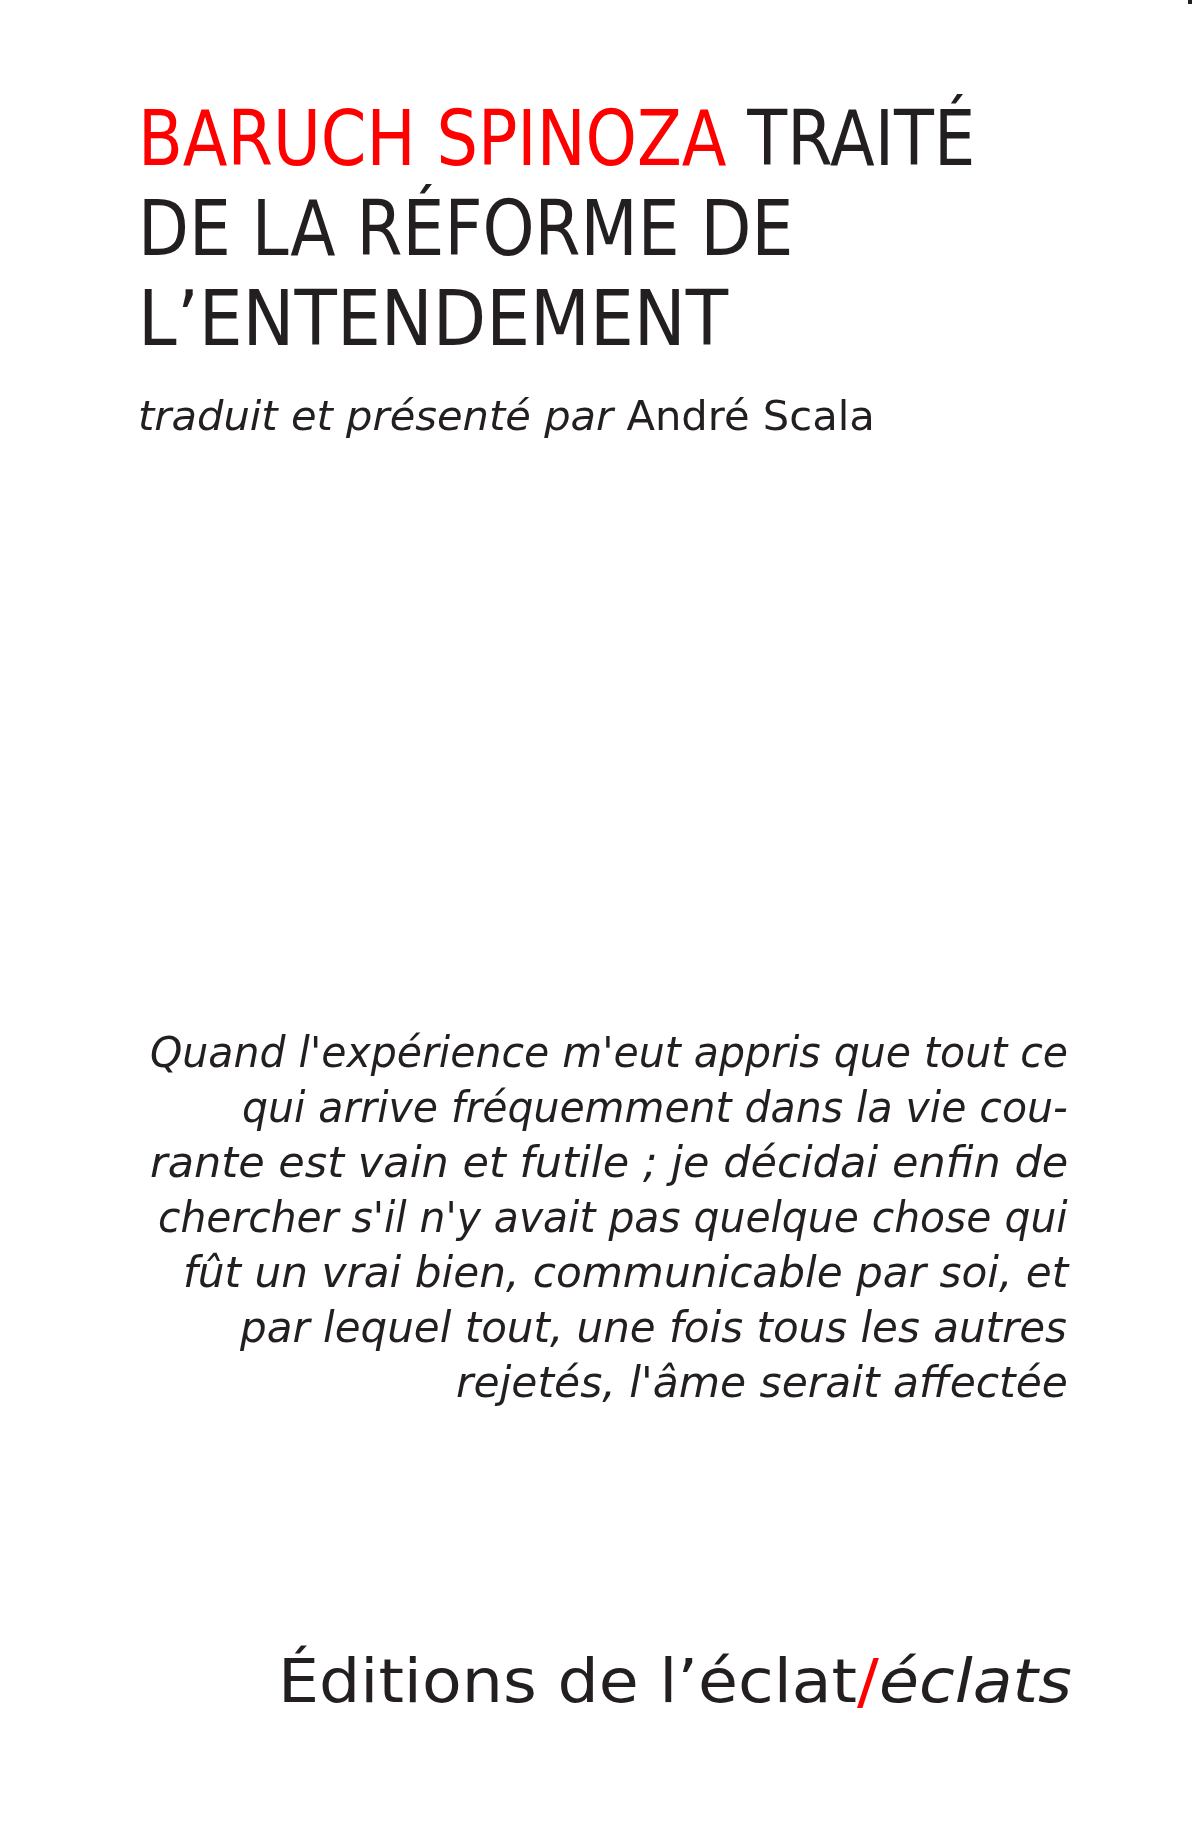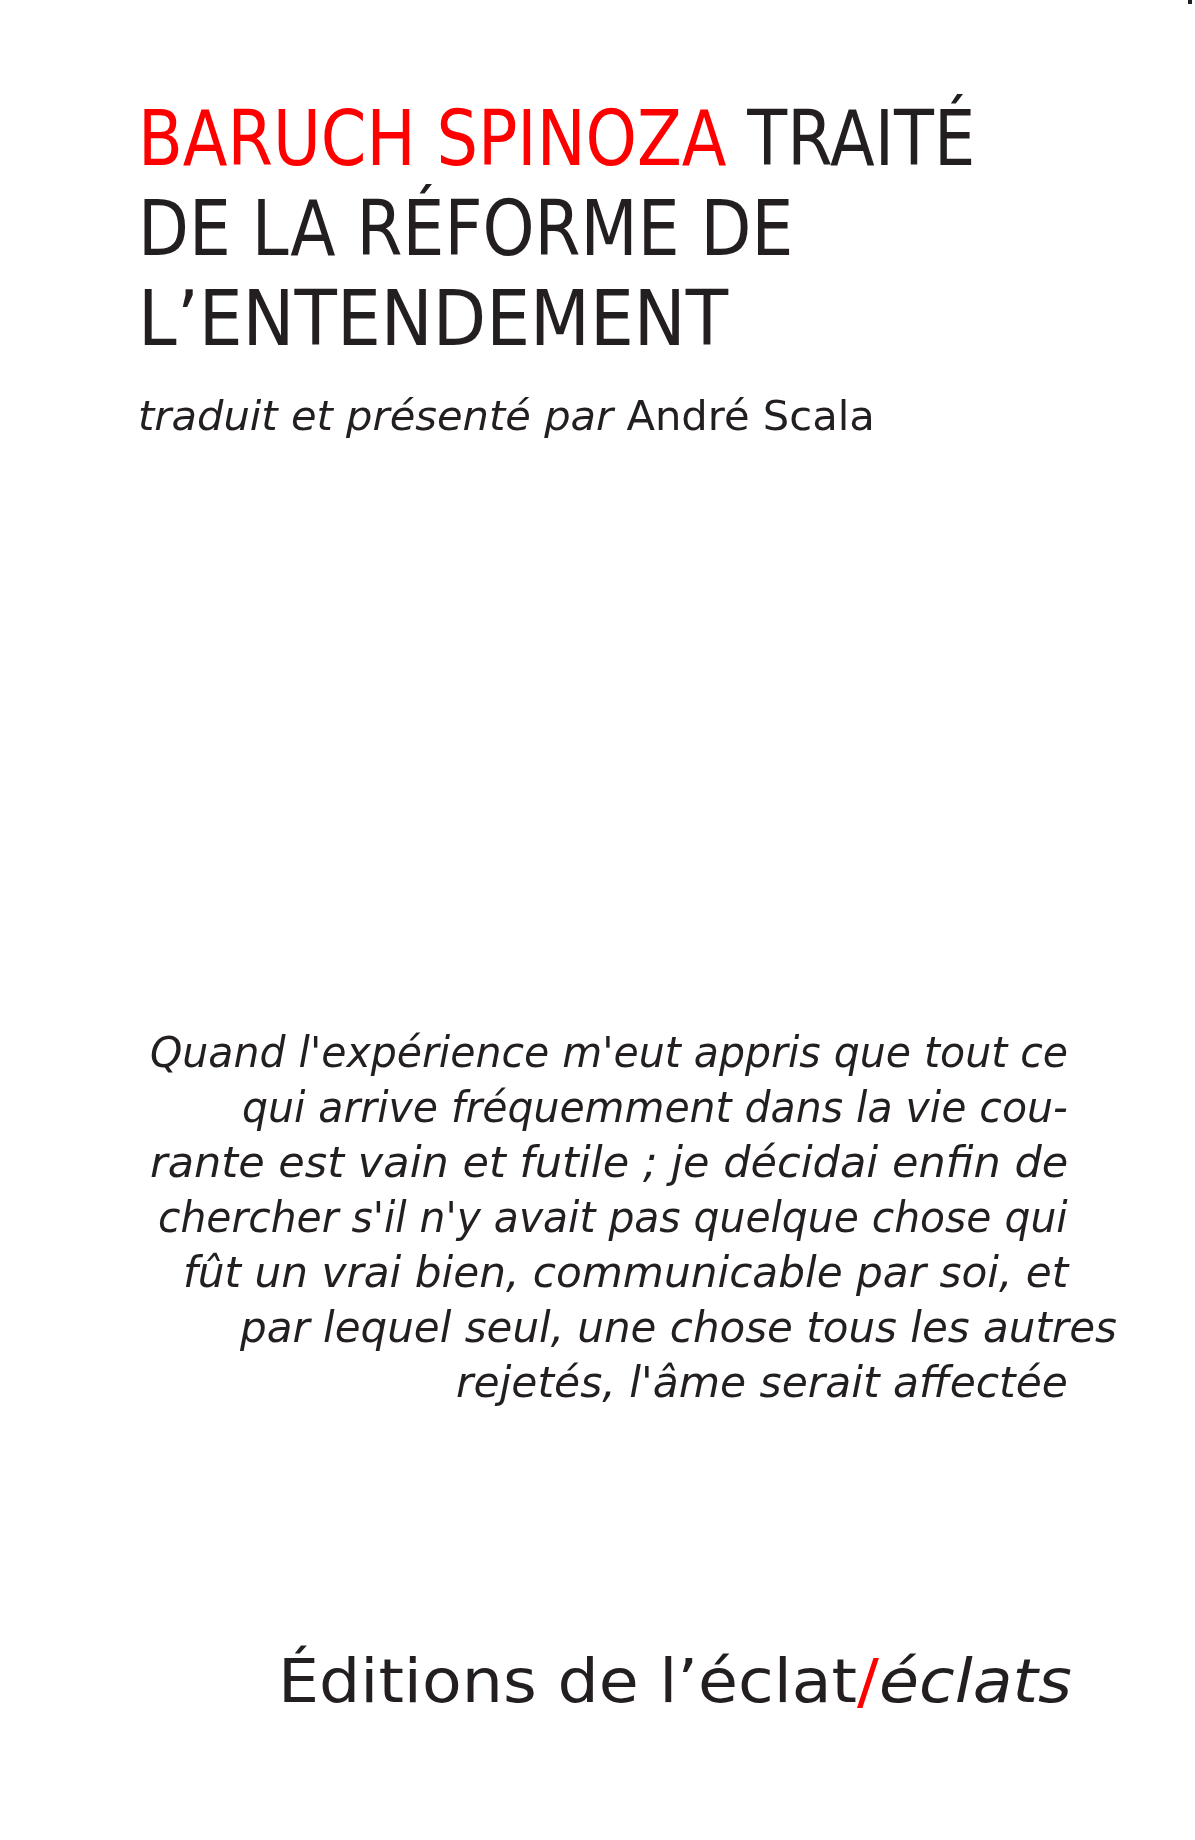--- a/index.html
+++ b/index.html
@@ -42,21 +42,21 @@
     <i>traduit et présenté par</i>
     <span>André Scala</span>
   </div>
 
   <div>
     <div class="fit right quote" style="top: 1032px; left: 128px; transform: scaleX(0.976596);">Quand l'expérience m'eut appris que tout ce</div>
     <div class="fit right quote" style="top: 1087px; left: 221px; transform: scaleX(0.975207);">qui arrive fréquemment dans la vie cou-</div>
     <div class="fit right quote" style="top: 1142px; left: 172px; transform: scaleX(1.02455);">rante est vain et futile ; je décidai enfin de</div>
     <div class="fit right quote" style="top: 1197px; left: 132px; transform: scaleX(0.972222);">chercher s'il n'y avait pas quelque chose qui</div>
     <div class="fit right quote" style="top: 1252px; left: 187px; transform: scaleX(1.00454);">fût un vrai bien, communicable par soi, et</div>
-    <div class="fit right quote" style="top: 1307px; left: 240px; transform: scaleX(1);">par lequel seul, une chose tous les autres</div>
+    <div class="fit right quote" style="top: 1307px; left: 240px; transform: scaleX(1);">par lequel tout, une fois tous les autres</div>
     <div class="fit right quote" style="top: 1362px; left: 462px; transform: scaleX(1.0099);">rejetés, l'âme serait affectée</div>
   </div>
 
   <div class="fit right publisher" style="top: 1651px; left: 339px; transform: scaleX(1.08322);">
     <span>Éditions de l’éclat</span><span class="slash">/</span><i>éclats</i>
   </div>
 
   <div class="corner-mark"></div>
 </div>
 

